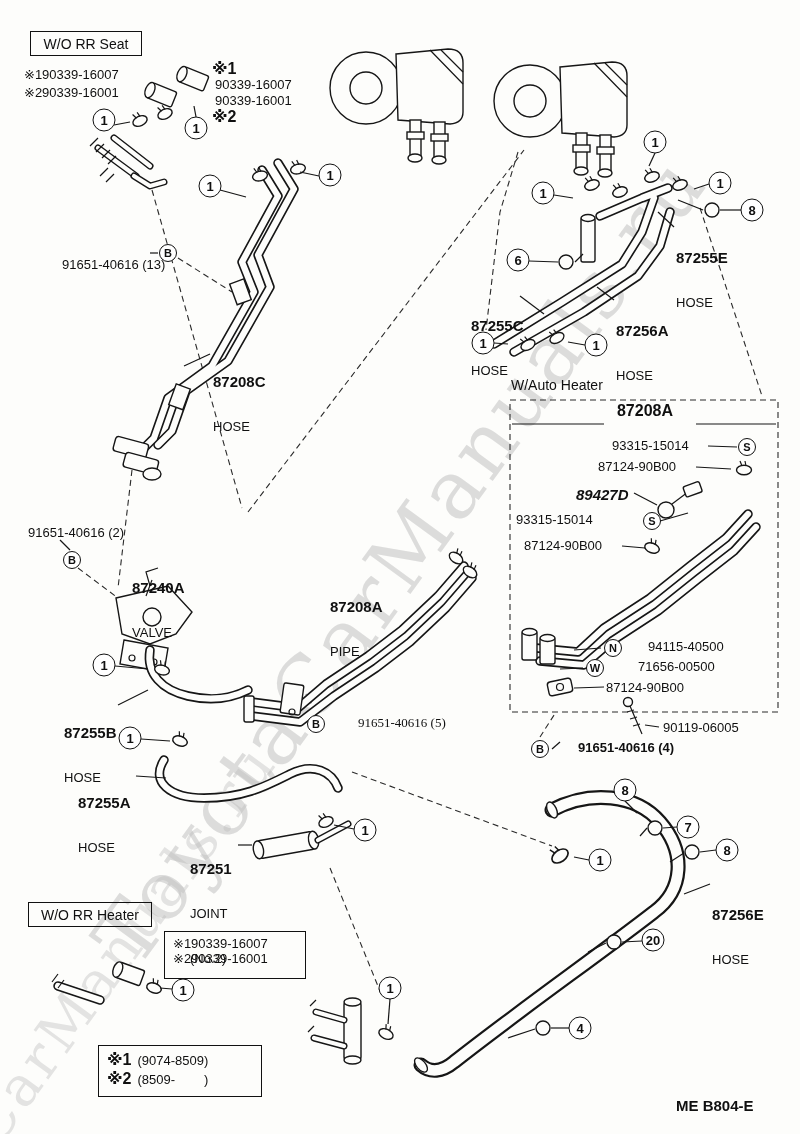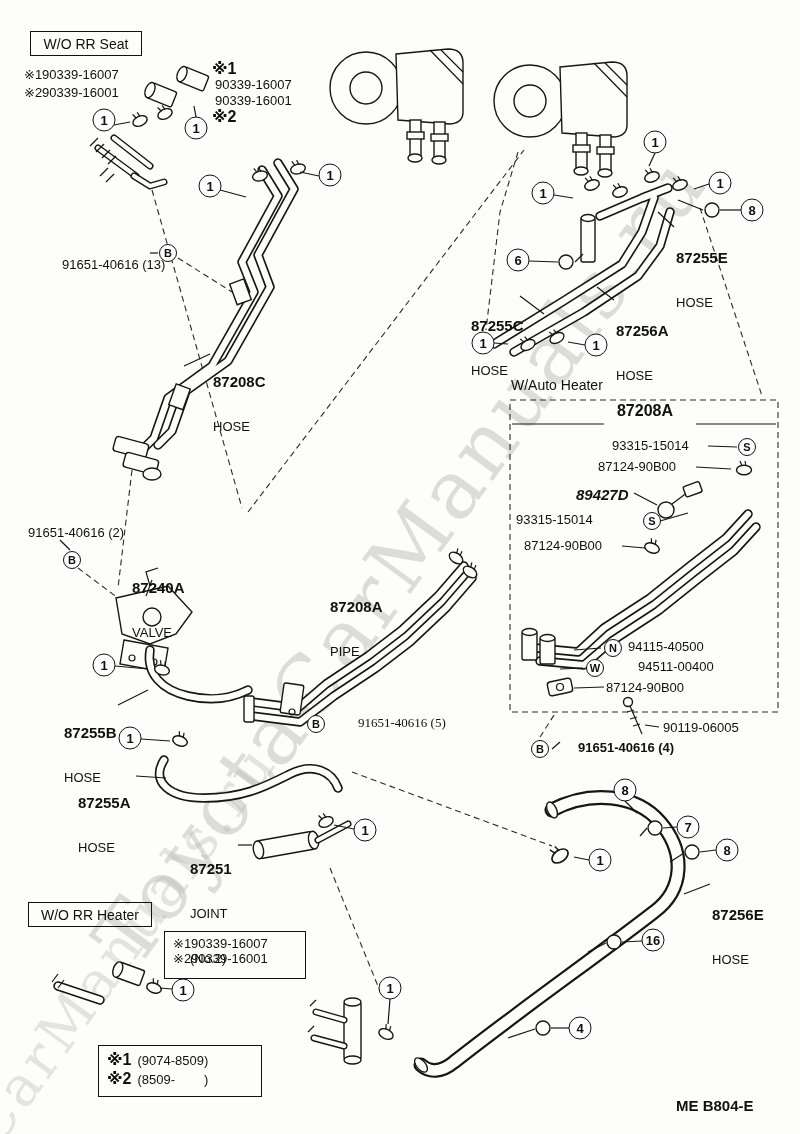--- a/index.html
+++ b/index.html
@@ -332,22 +332,22 @@
   </div>
 
   <div class="lbl" style="left:511px; top:377px; font-size:14px;">W/Auto Heater</div>
   <div class="lbl b2" style="left:600px; top:402px; width:90px; text-align:center;">87208A</div>
 
   <div class="lbl" style="left:612px; top:439px;">93315-15014</div>
   <div class="lbl" style="left:598px; top:460px;">87124-90B00</div>
   <div class="lbl b" style="left:576px; top:486px;font-style:italic;">89427D</div>
   <div class="lbl" style="left:516px; top:513px;">93315-15014</div>
   <div class="lbl" style="left:524px; top:539px;">87124-90B00</div>
-  <div class="lbl" style="left:628px; top:640px;">94115-40500</div>
-  <div class="lbl" style="left:638px; top:660px;">94511-00400</div>
+  <div class="lbl" style="left:648px; top:640px;">94115-40500</div>
+  <div class="lbl" style="left:638px; top:660px;">71656-00500</div>
   <div class="lbl" style="left:606px; top:681px;">87124-90B00</div>
   <div class="lbl" style="left:663px; top:721px;">90119-06005</div>
   <div class="lbl" style="left:578px; top:741px;font-weight:bold;">91651-40616 (4)</div>
 
   <div class="lbl" style="left:28px; top:526px;">91651-40616 (2)</div>
   <div class="lbl" style="left:132px; top:549px;">
     <div class="b">87240A</div>
     <div class="small">VALVE</div>
   </div>
   <div class="lbl" style="left:330px; top:568px;">
@@ -405,21 +405,21 @@
   <div class="co" style="left:518px; top:260px;">6</div>
   <div class="co" style="left:483px; top:343px;">1</div>
   <div class="co" style="left:596px; top:345px;">1</div>
   <div class="co" style="left:104px; top:665px;">1</div>
   <div class="co" style="left:130px; top:738px;">1</div>
   <div class="co" style="left:365px; top:830px;">1</div>
   <div class="co" style="left:625px; top:790px;">8</div>
   <div class="co" style="left:688px; top:827px;">7</div>
   <div class="co" style="left:727px; top:850px;">8</div>
   <div class="co" style="left:600px; top:860px;">1</div>
-  <div class="co" style="left:653px; top:940px;">16</div>
+  <div class="co" style="left:653px; top:940px;">20</div>
   <div class="co" style="left:580px; top:1028px;">4</div>
   <div class="co" style="left:390px; top:988px;">1</div>
   <div class="co" style="left:183px; top:990px;">1</div>
 
   <div class="co letter" style="left:168px; top:253px;">B</div>
   <div class="co letter" style="left:72px;  top:560px;">B</div>
   <div class="co letter" style="left:316px; top:724px;">B</div>
   <div class="co letter" style="left:540px; top:749px;">B</div>
   <div class="co letter" style="left:747px; top:447px;">S</div>
   <div class="co letter" style="left:652px; top:521px;">S</div>

